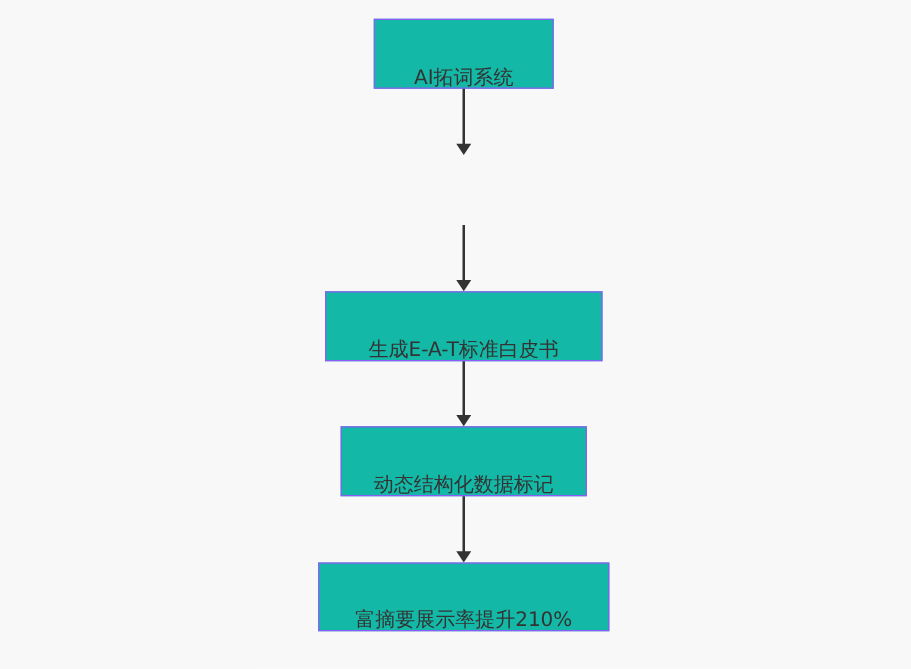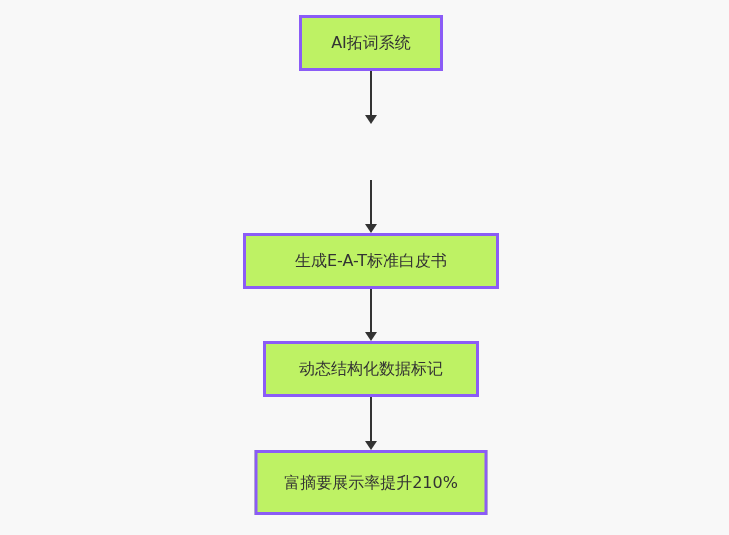--- a/index.html
+++ b/index.html
@@ -16,36 +16,36 @@
     background: #f8f8f8;
     overflow: hidden;
   }
   
   .node {
     position: absolute;
     left: 371px;
     transform: translateX(-50%);
     height: 56px;
     box-sizing: border-box;
-    background: #bef264;
-    border: 3px solid #8b5cf6;
+    background: #14b8a6;
+    border: 1px solid #8b5cf6;
     color: #333333;
     font-size: 16px;
     line-height: 1;
     display: flex;
-    align-items: center;
+    align-items: flex-end;
     justify-content: center;
     white-space: nowrap;
     text-align: center;
   }
   .n1 { top: 15px;  width: 144px; }
   .n2 { top: 124px; width: 192px; }
-  .n3 { top: 233px; width: 256px; }
-  .n4 { top: 341px; width: 216px; }
-  .n5 { top: 450px; width: 233px; height: 65px; }
+  .n3 { top: 233px; width: 222px; }
+  .n4 { top: 341px; width: 197px; }
+  .n5 { top: 450px; width: 233px; height: 55px; }
 
   
   .arrow {
     position: absolute;
     left: 371px;
     width: 0;
   }
   .a1 { top: 71px;  height: 53px; }
   .a2 { top: 180px; height: 53px; }
   .a3 { top: 289px; height: 52px; }

